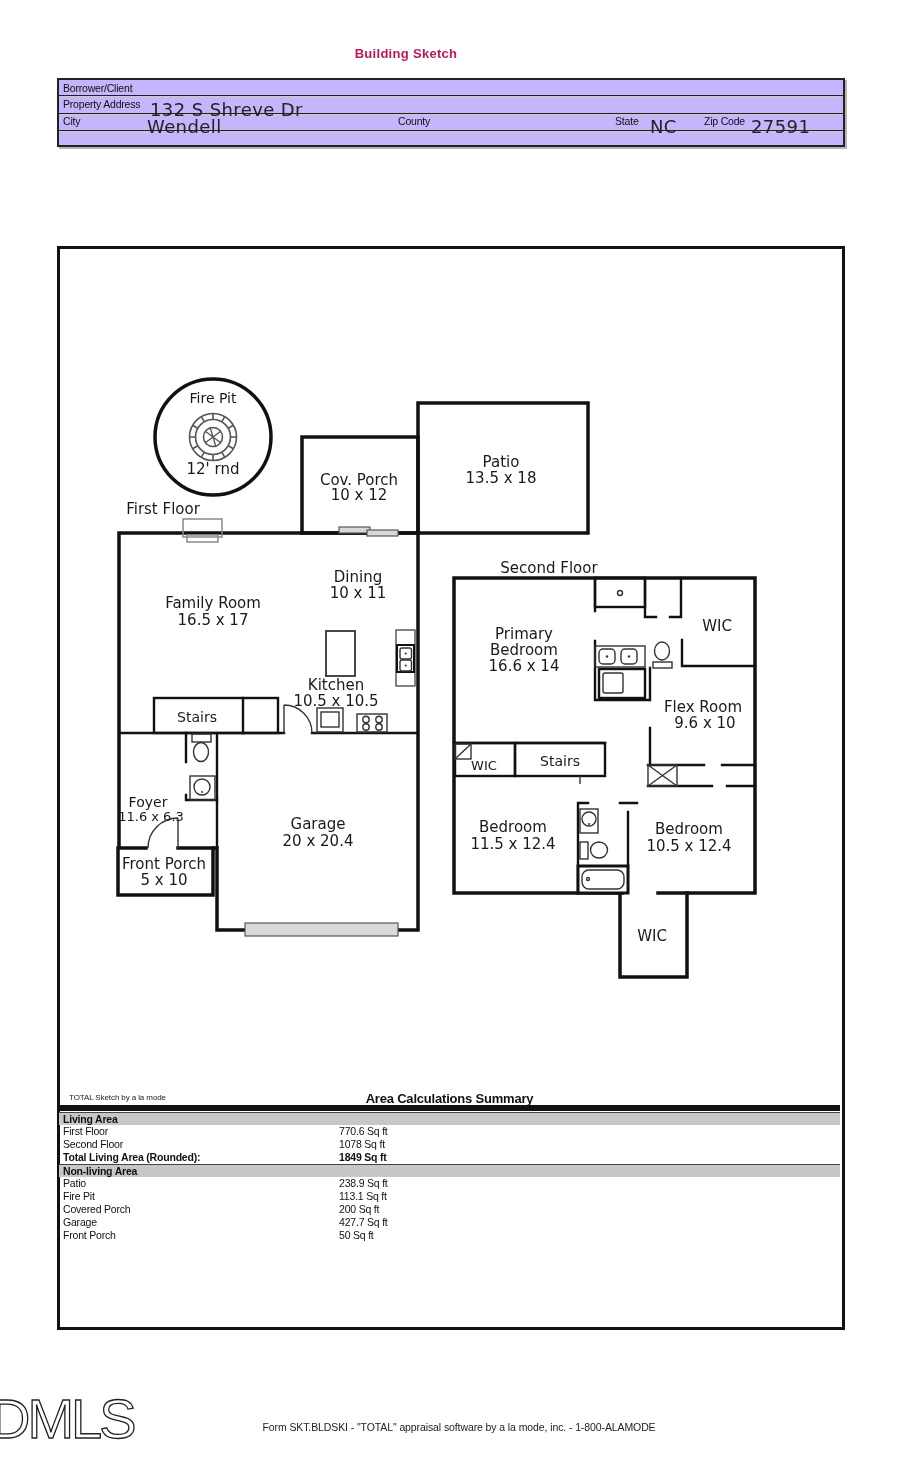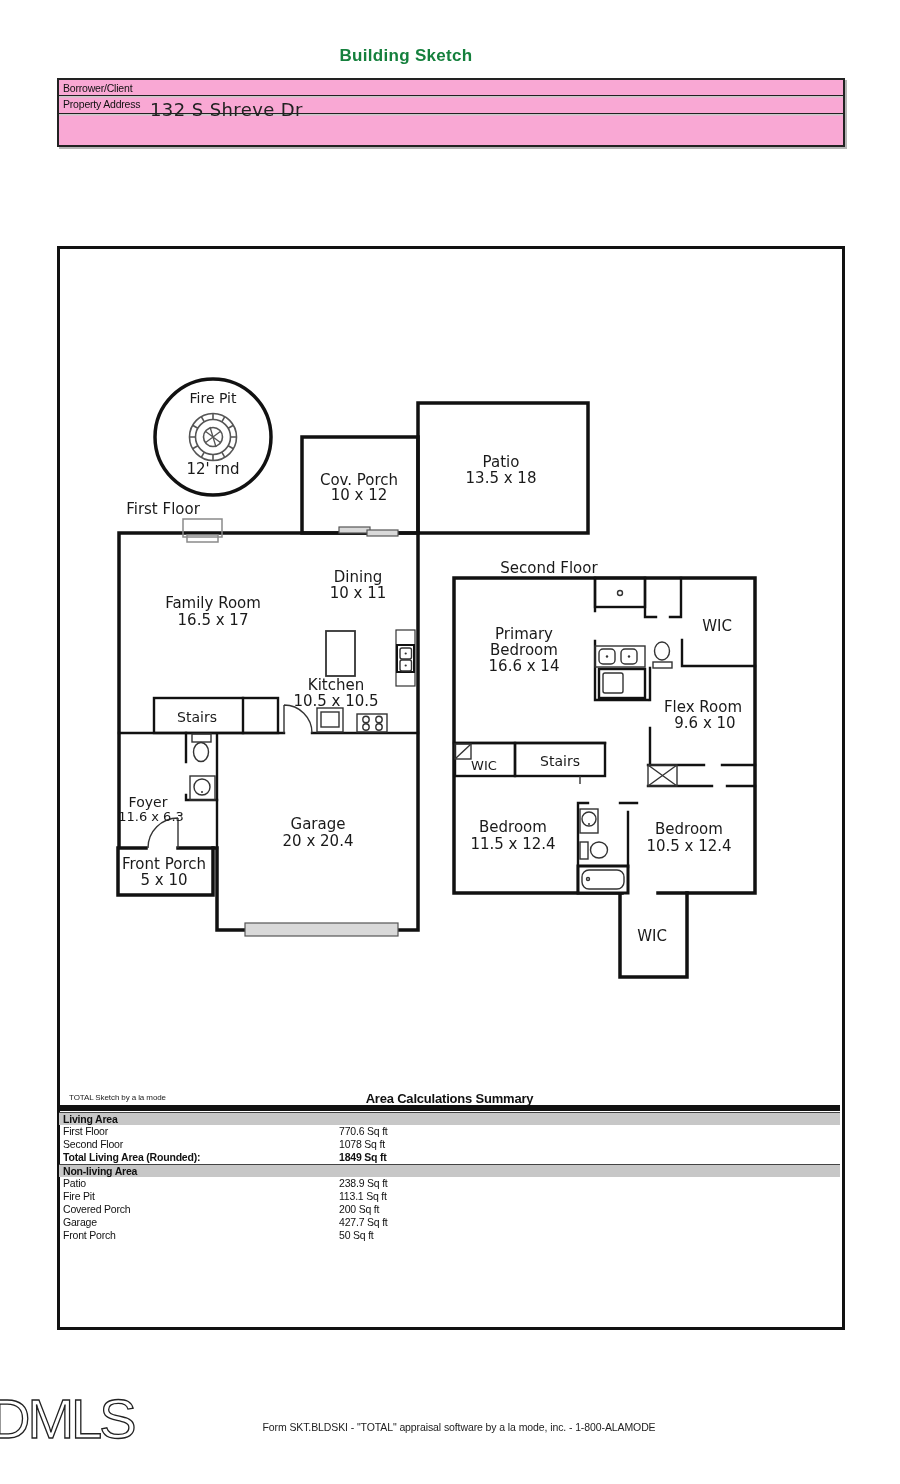--- a/index.html
+++ b/index.html
@@ -1,21 +1,21 @@
 <!DOCTYPE html>
 <html><head>
 <meta charset="utf-8">
 <style>
   html,body{margin:0;padding:0;background:#fff;}
   body{position:relative;width:900px;height:1484px;font-family:"Liberation Sans",sans-serif;color:#111;overflow:hidden;}
   .abs{position:absolute;}
   
-  #title{top:46px;left:0;width:812px;text-align:center;font-size:17px;font-weight:bold;letter-spacing:.3px;color:#15803d;}
-  
-  #form-table{left:57px;top:78px;width:784px;height:65px;border:2px solid #222;box-shadow:2px 2px 0 #b5b5b5;background:#f9a8d4;}
+  #title{top:46px;left:0;width:812px;text-align:center;font-size:13px;font-weight:bold;letter-spacing:.3px;color:#be185d;}
+  
+  #form-table{left:57px;top:78px;width:784px;height:65px;border:2px solid #222;box-shadow:2px 2px 0 #b5b5b5;background:#c4b5fd;}
   .frow{position:absolute;left:0;width:100%;}
   .frow.b{border-bottom:1.5px solid #222;box-shadow:0 1.5px 0 #c9c9c9;}
   .flabel{position:absolute;font-size:10.5px;letter-spacing:-.2px;color:#111;white-space:nowrap;}
   .fvalue{position:absolute;font-family:"DejaVu Sans",sans-serif;font-size:18px;letter-spacing:.4px;color:#222;white-space:nowrap;}
   
   #sketch-border{left:57px;top:246px;width:782px;height:1078px;border:3.5px solid #111;background:#fff;}
   #plan{left:57px;top:246px;width:789px;height:840px;}
   
   .ext{fill:none;stroke:#111;stroke-width:3.5;stroke-linecap:square;}
   .int{fill:none;stroke:#111;stroke-width:2.4;stroke-linecap:square;}
@@ -46,20 +46,29 @@
 
 <div class="abs" id="title">Building Sketch</div>
 
 <div class="abs" id="form-table">
   <div class="frow b" style="top:0;height:15px;">
     <span class="flabel" style="left:4px;top:2px;">Borrower/Client</span>
   </div>
   <div class="frow b" style="top:15px;height:18px;">
     <span class="flabel" style="left:4px;top:3px;text-align:right;">Property Address</span>
     <span class="fvalue" style="left:91px;top:4px;">132 S Shreve Dr</span>
+  </div>
+  <div class="frow b" style="top:33px;height:17px;">
+    <span class="flabel" style="left:4px;top:2px;">City</span>
+    <span class="fvalue" style="left:88px;top:3px;">Wendell</span>
+    <span class="flabel" style="left:339px;top:2px;">County</span>
+    <span class="flabel" style="left:556px;top:2px;">State</span>
+    <span class="fvalue" style="left:591px;top:3px;">NC</span>
+    <span class="flabel" style="left:645px;top:2px;">Zip Code</span>
+    <span class="fvalue" style="left:692px;top:3px;">27591</span>
   </div>
 </div>
 
 <div class="abs" id="sketch-border"></div>
 
 <svg class="abs" id="plan" viewBox="57 246 789 840">
 
   <g>
     <rect x="418" y="403" width="170" height="130" fill="#fff"></rect>
     <rect x="302" y="437" width="116" height="96" fill="#fff"></rect>

